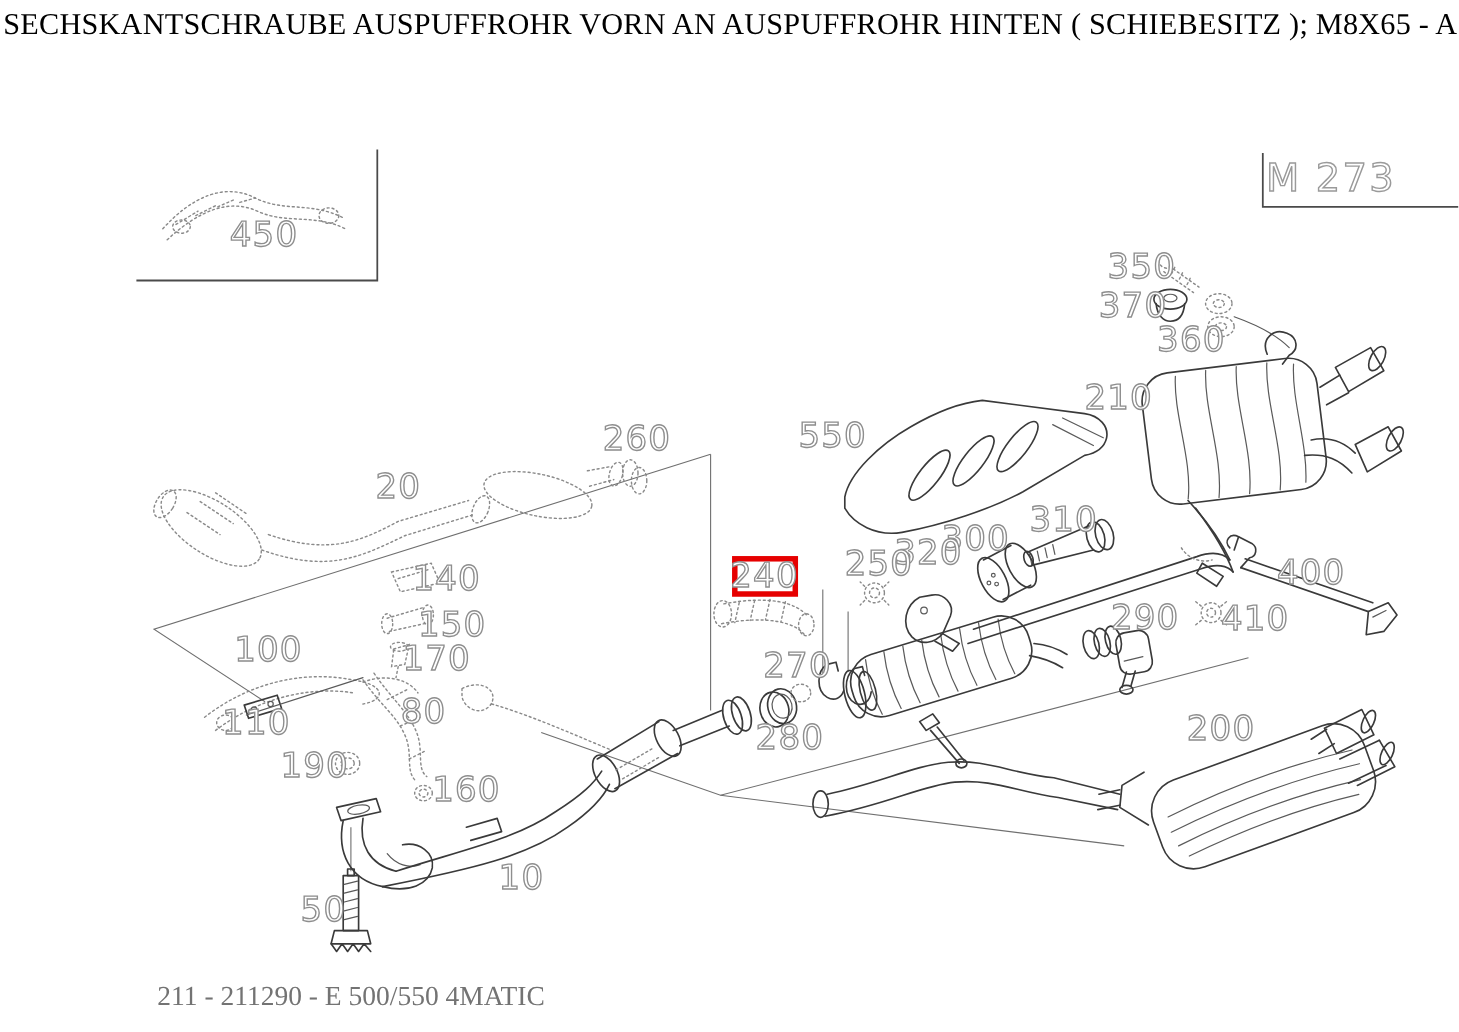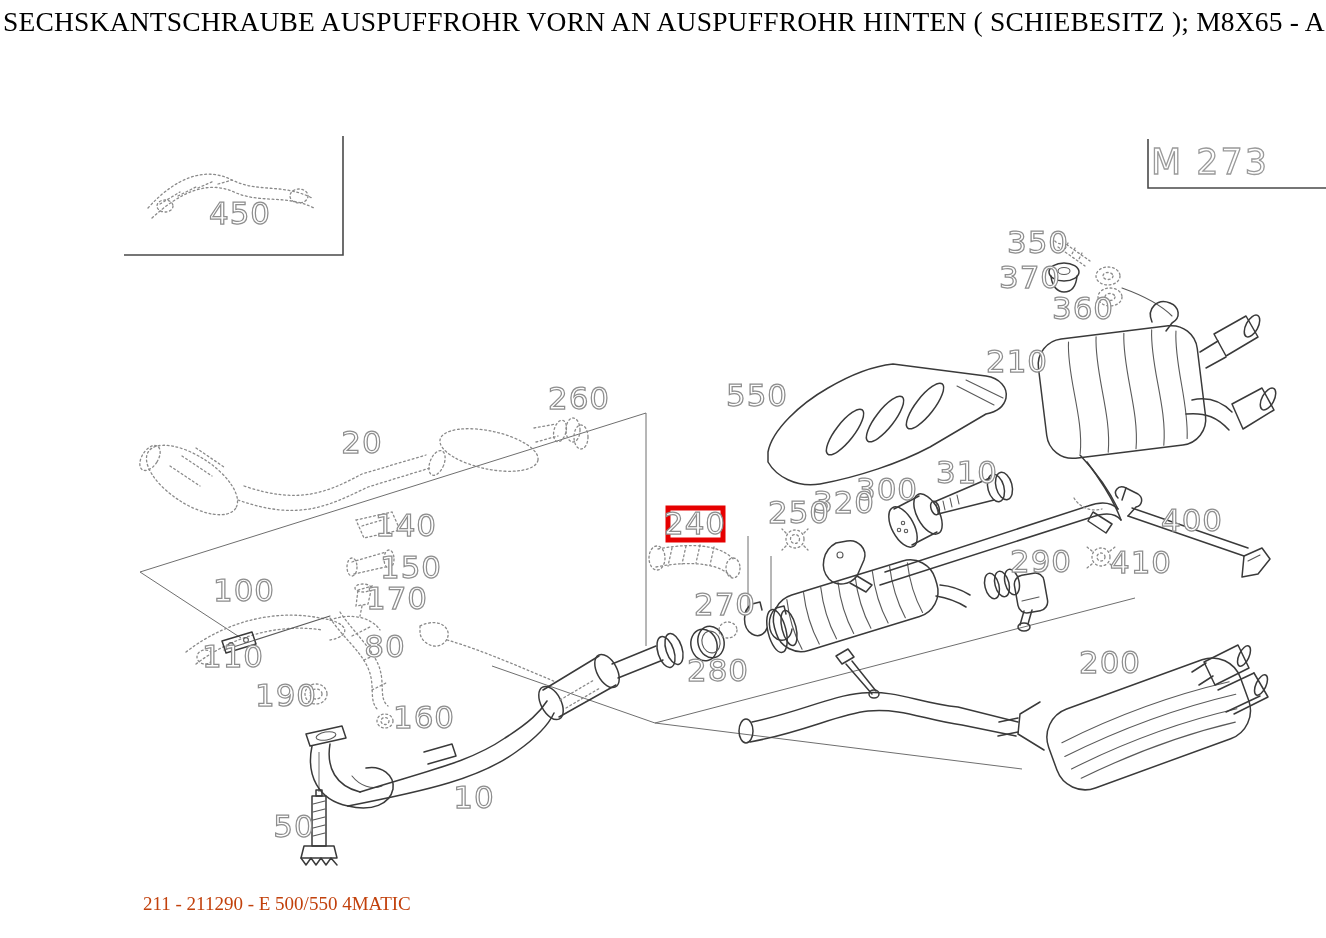--- a/index.html
+++ b/index.html
@@ -1,20 +1,20 @@
 <!DOCTYPE html>
 <html><head>
 <meta charset="utf-8">
 <style>
   html,body{margin:0;padding:0;background:#ffffff;}
   #stage{position:relative;width:1326px;height:938px;background:#ffffff;overflow:hidden;
          font-family:"Liberation Serif", serif;}
   #title{position:absolute;left:3px;top:3px;width:1326px;height:40px;line-height:38px;
          font-size:27.5px;color:#000;white-space:nowrap;overflow:hidden;letter-spacing:.2px;}
-  #caption{position:absolute;left:143px;top:893px;font-size:19px;color:#c2410c;white-space:nowrap;}
+  #caption{position:absolute;left:143px;top:893px;font-size:25px;color:#737373;white-space:nowrap;}
   svg{position:absolute;left:0;top:0;}
   .solid{fill:none;stroke:#3a3a3a;stroke-width:1.5;stroke-linecap:round;stroke-linejoin:round;}
   .lite{fill:none;stroke:#5a5a5a;stroke-width:1.1;stroke-linecap:round;}
   .thin{fill:none;stroke:#6f6f6f;stroke-width:1;}
   .dot{fill:none;stroke:#8a8a8a;stroke-width:1.3;stroke-dasharray:1.8 2.7;stroke-linecap:round;}
   .frame{fill:none;stroke:#4a4a4a;stroke-width:1.6;}
   .plabel{font-family:"DejaVu Sans", sans-serif;font-size:31px;letter-spacing:1px;
           fill:#ffffff;stroke:#8e8e8e;stroke-width:1.25px;text-anchor:middle;}
   .mlabel{font-family:"DejaVu Sans", sans-serif;font-size:35px;letter-spacing:2px;
           fill:#ffffff;stroke:#9a9a9a;stroke-width:1.3px;text-anchor:middle;}

